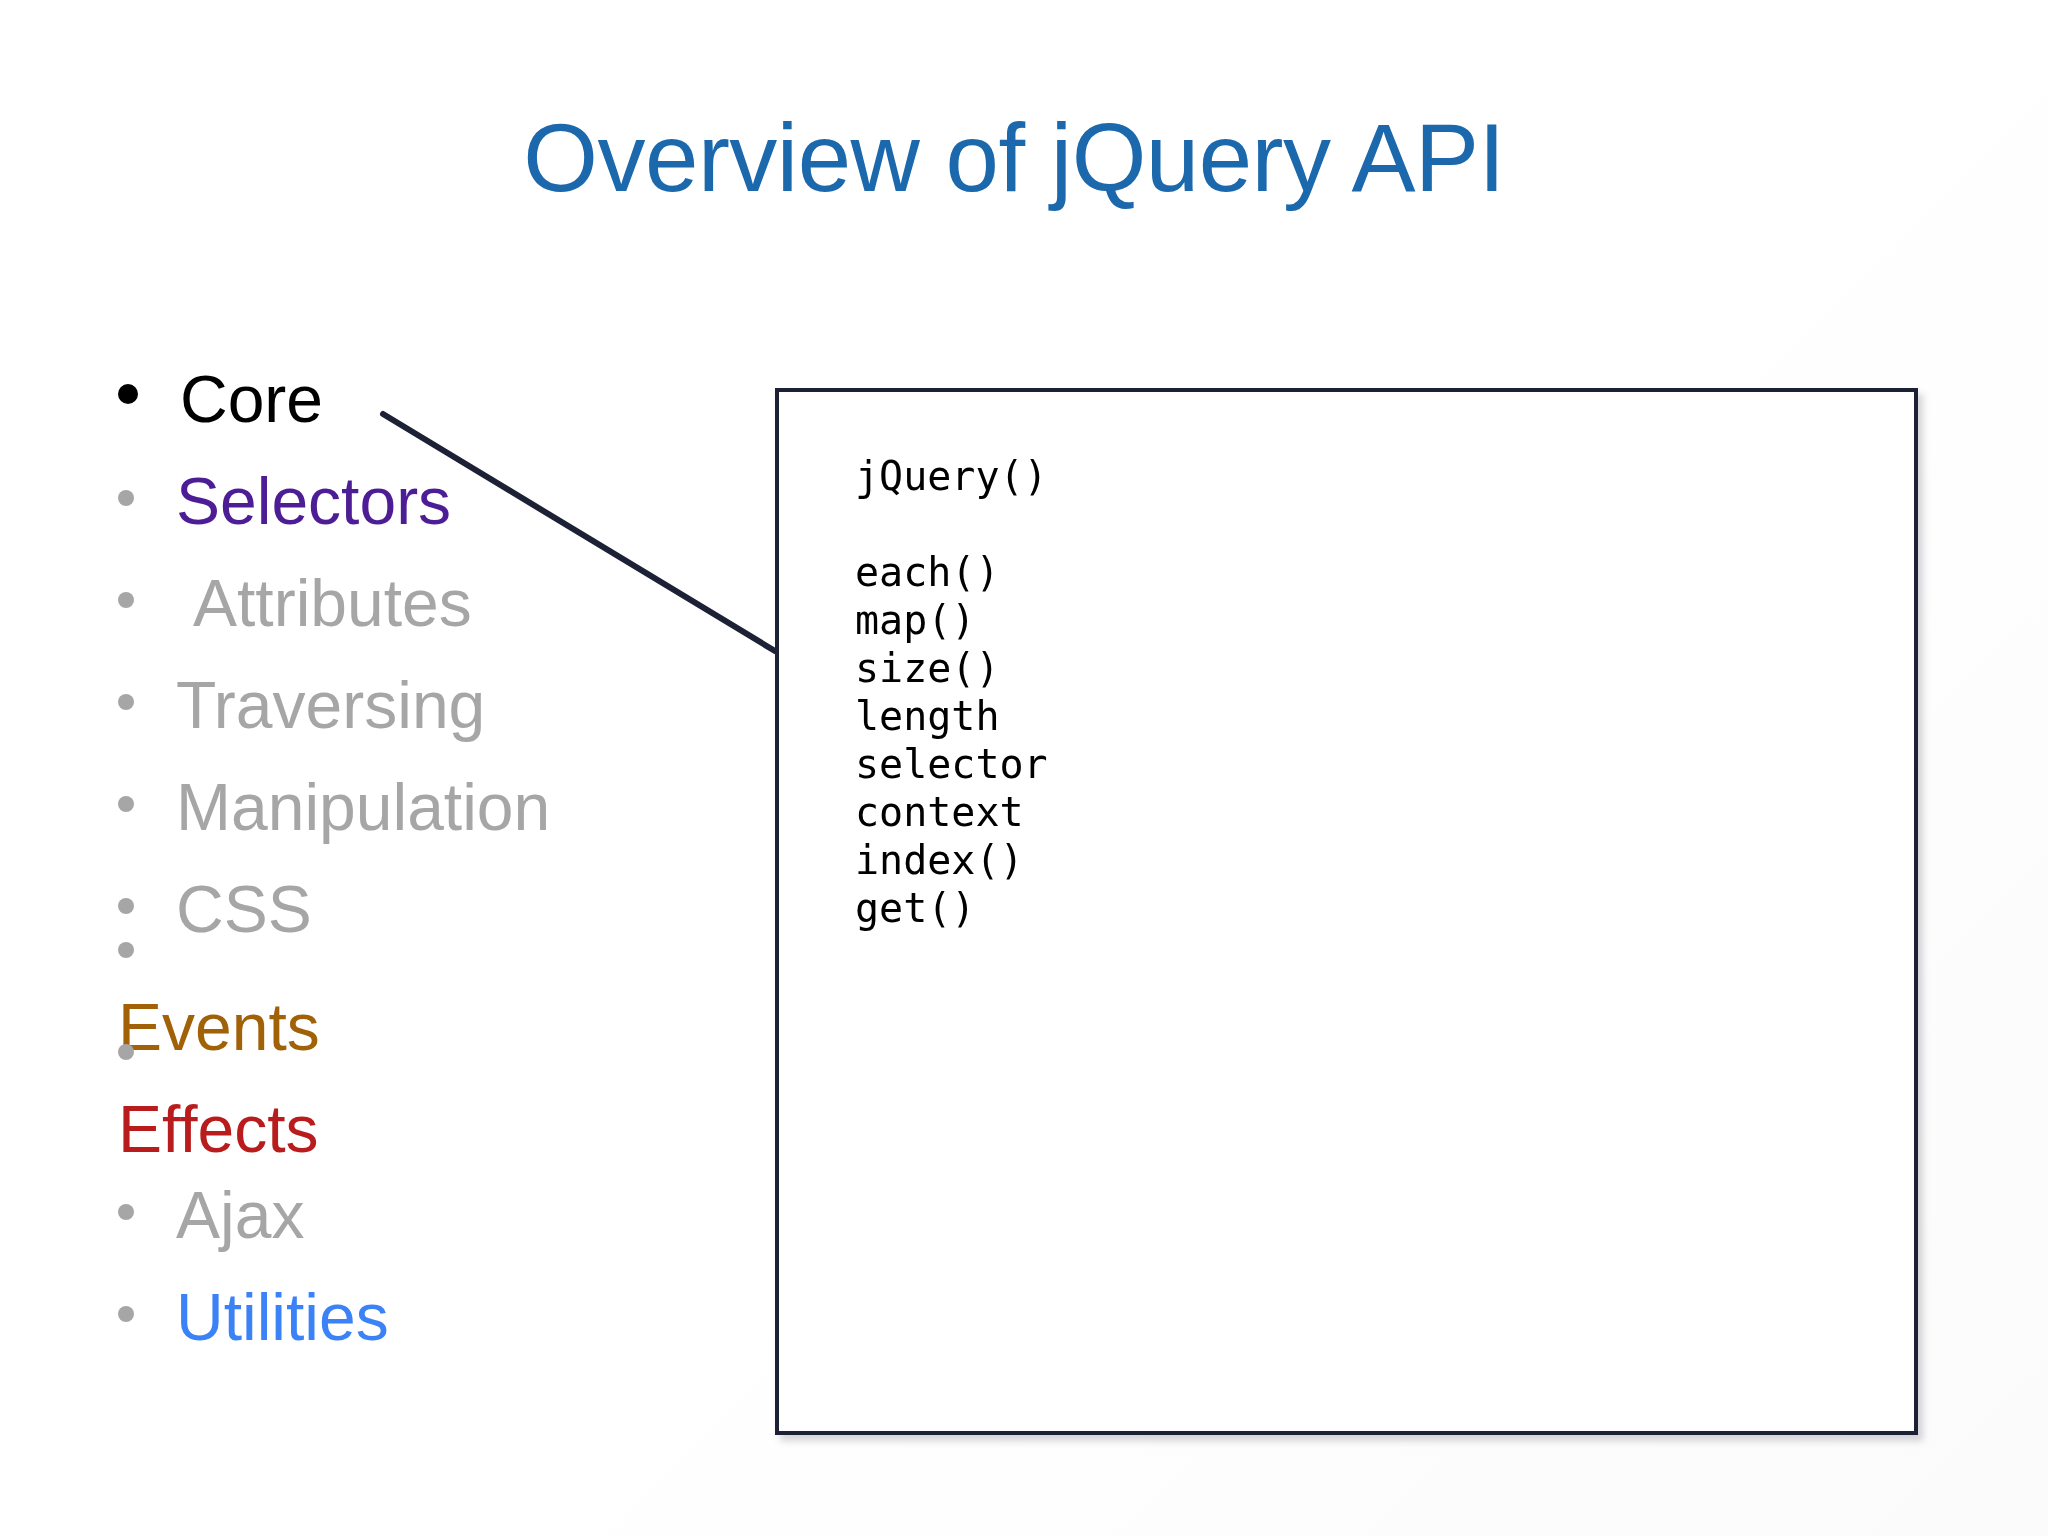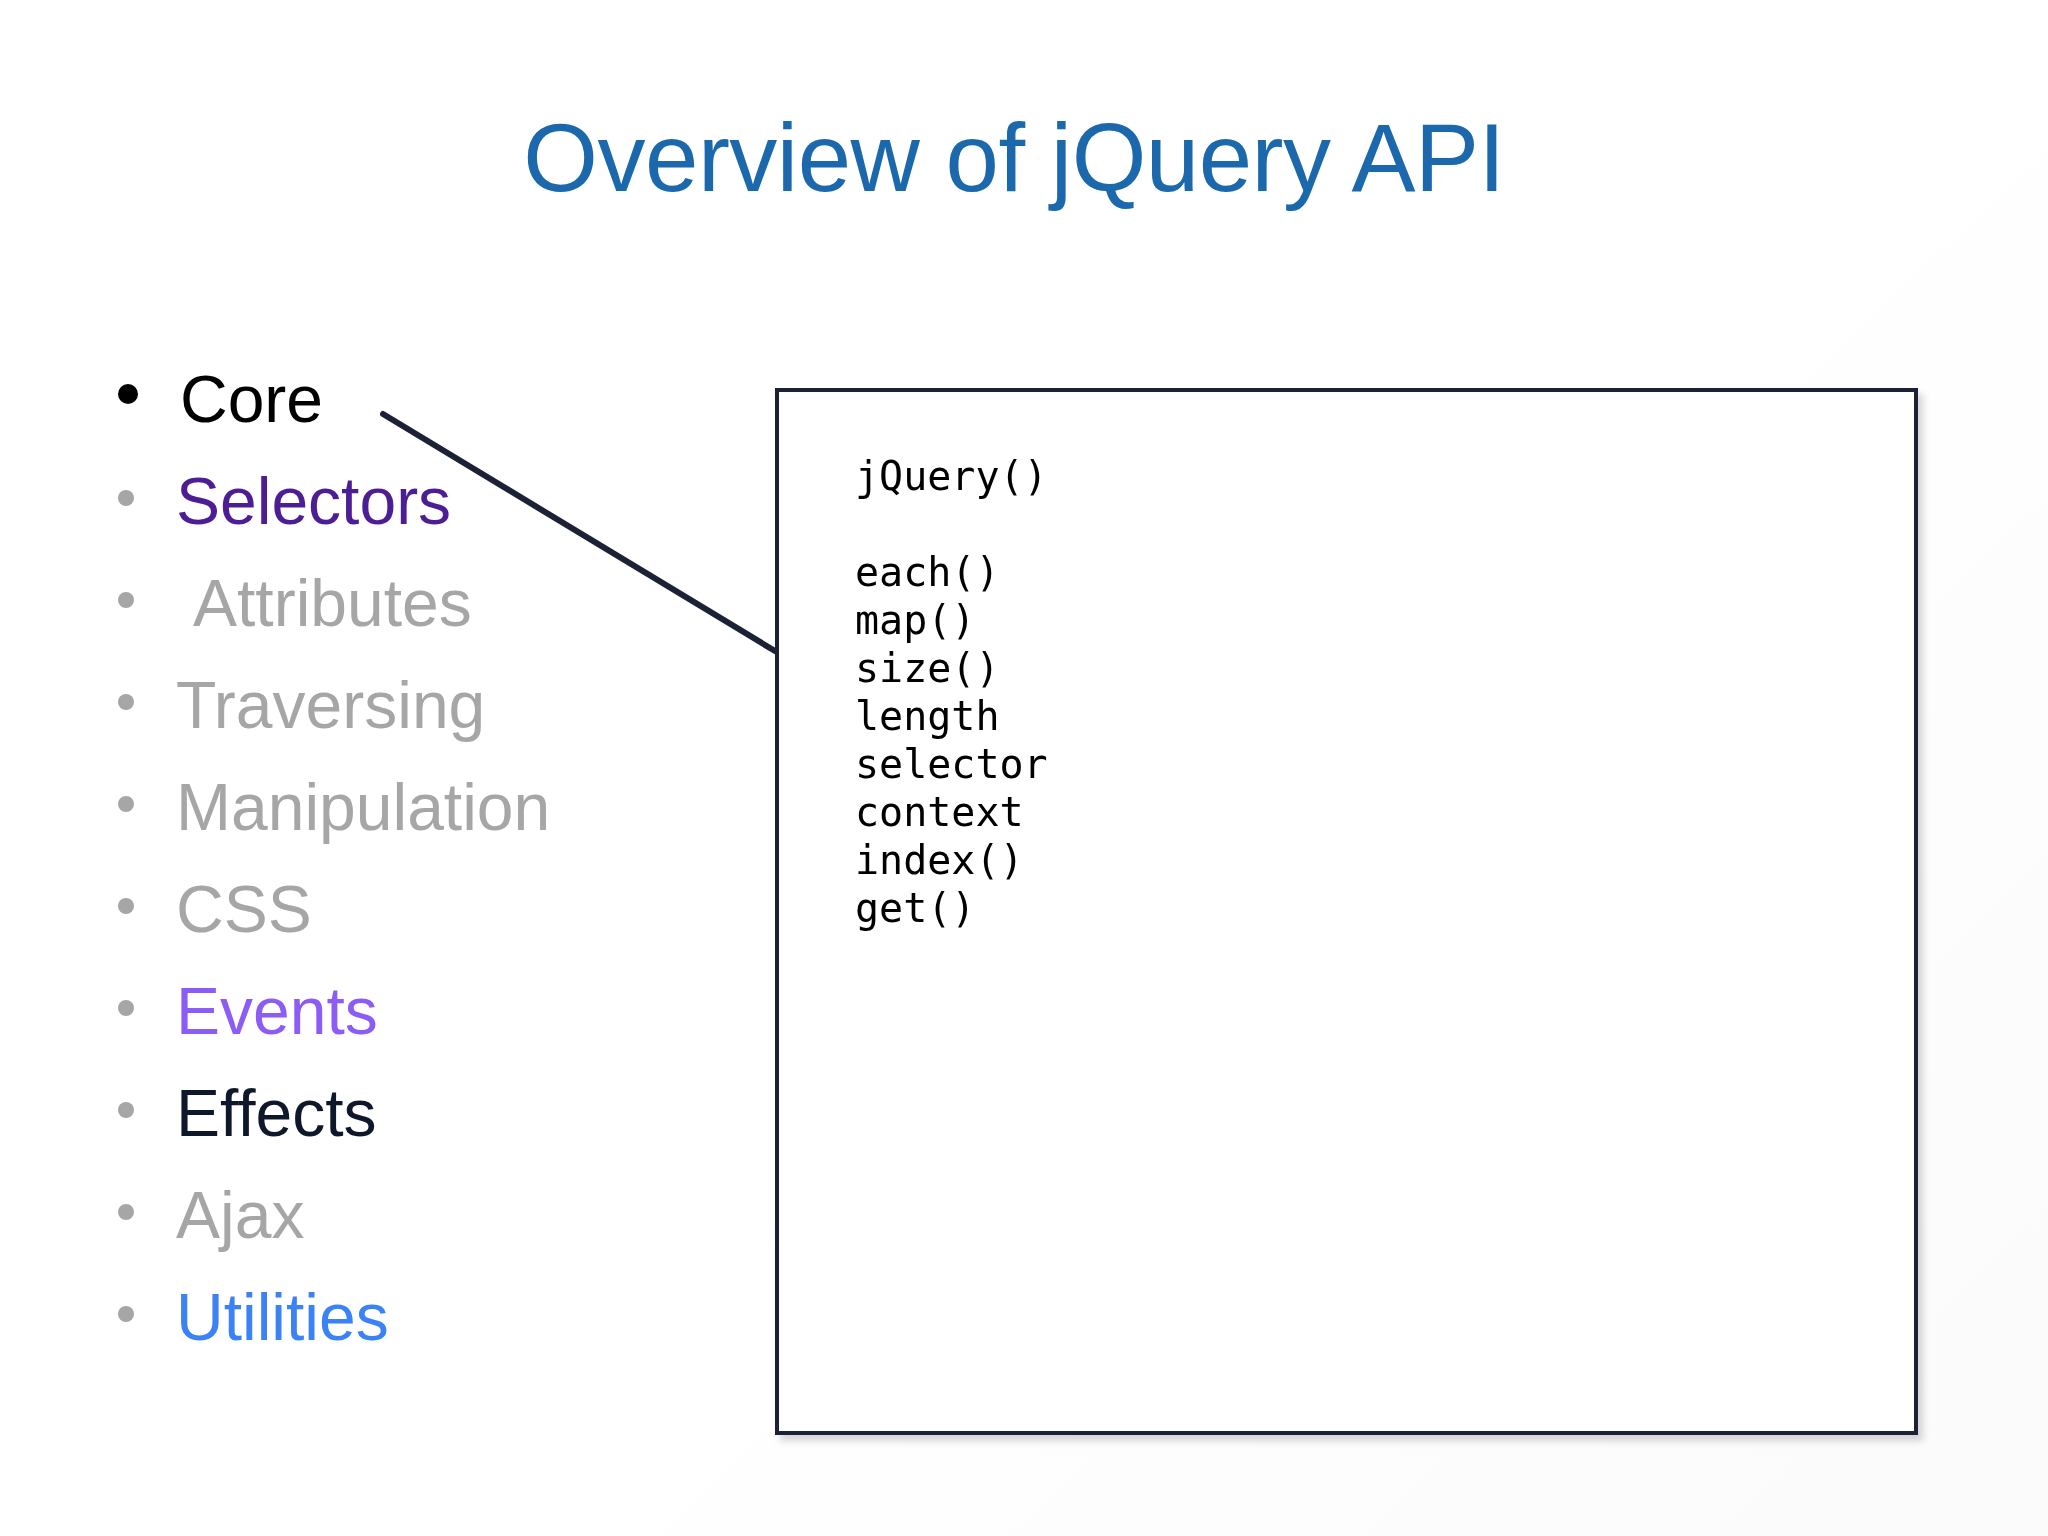--- a/index.html
+++ b/index.html
@@ -132,25 +132,25 @@
     <span class="bullet-label">Traversing</span>
   </li>
   <li class="bullet-item" style="color: rgb(166, 166, 166);">
     <span class="dot" style="background: rgb(166, 166, 166);"></span>
     <span class="bullet-label">Manipulation</span>
   </li>
   <li class="bullet-item" style="color: rgb(166, 166, 166);">
     <span class="dot" style="background: rgb(166, 166, 166);"></span>
     <span class="bullet-label">CSS</span>
   </li>
-  <li class="bullet-item" style="color: #8b5cf6;">
+  <li class="bullet-item" style="color: #a16207; flex-direction: column;">
     <span class="dot" style="background: rgb(166, 166, 166);"></span>
     <span class="bullet-label">Events</span>
   </li>
-  <li class="bullet-item" style="color: #0f172a;">
+  <li class="bullet-item" style="color: #b91c1c; flex-direction: column;">
     <span class="dot" style="background: rgb(166, 166, 166);"></span>
     <span class="bullet-label">Effects</span>
   </li>
   <li class="bullet-item" style="color: rgb(166, 166, 166);">
     <span class="dot" style="background: rgb(166, 166, 166);"></span>
     <span class="bullet-label">Ajax</span>
   </li>
   <li class="bullet-item" style="color: #3b82f6;">
     <span class="dot" style="background: rgb(166, 166, 166);"></span>
     <span class="bullet-label">Utilities</span>

